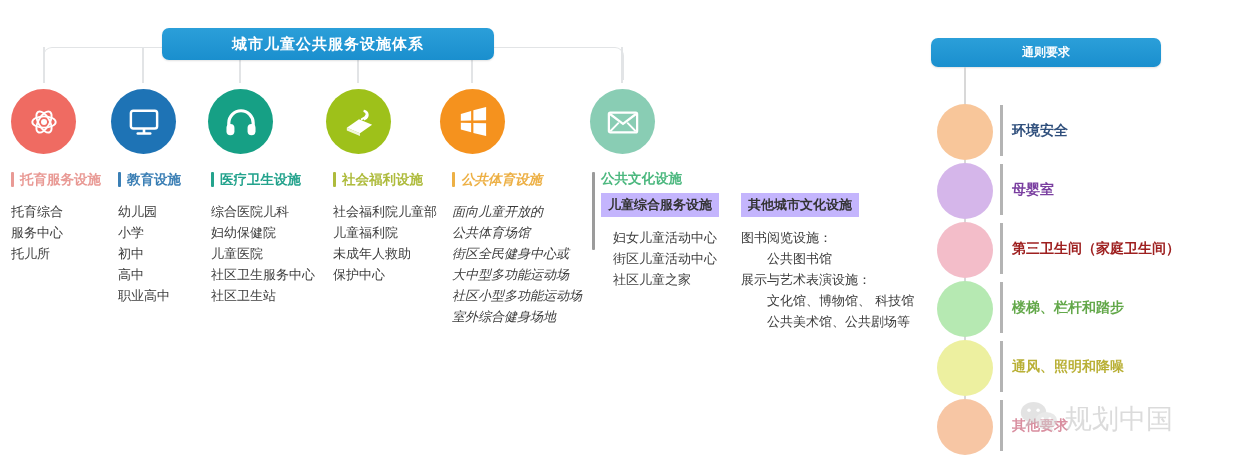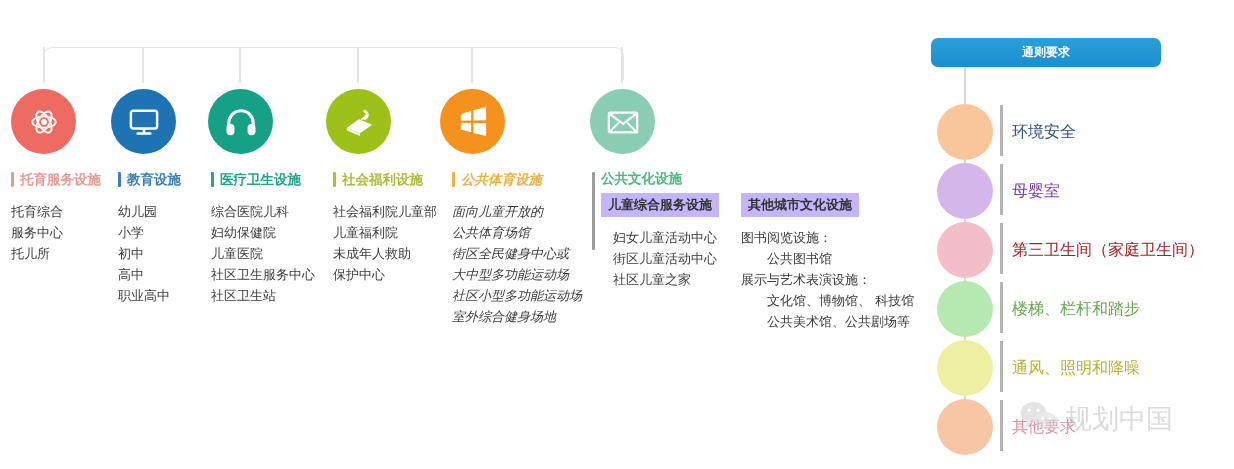--- a/index.html
+++ b/index.html
@@ -64,21 +64,21 @@
   #right-panel{position:absolute;}
   .rp-pill{
     position:absolute;background:linear-gradient(180deg,#2b9fd9 0%,#1a8fce 100%);
     border-radius:7px;color:#fff;font-weight:bold;
     display:flex;align-items:center;justify-content:center;
     box-shadow:0 1px 2px rgba(0,0,0,.12);
   }
   .rp-spine{position:absolute;width:2px;background:#d8d8d8;}
   .rp-dot{position:absolute;border-radius:50%;}
   .rp-tick{position:absolute;width:2.5px;background:#b4b4b4;}
-  .rp-label{position:absolute;font-size:16px;font-weight:normal;white-space:nowrap;}
+  .rp-label{position:absolute;font-size:14px;font-weight:bold;white-space:nowrap;}
 
   
   #watermark{position:absolute;display:flex;align-items:center;opacity:.5;pointer-events:none;}
   #watermark .wm-text{
     font-size:27px;color:#b9b9b9;font-weight:normal;margin-left:6px;
     font-family:"DejaVu Sans","Liberation Sans",sans-serif;
   }
 </style>
 </head>
 <body>
@@ -86,20 +86,23 @@
 <div id="root">
 
   <div class="bracket" style="left:43px;top:47px;width:579px;height:32px;border-radius:9px 9px 0 0;"></div>
   <div class="vstem" style="left:142px;top:47px;height:36px;"></div>
   <div class="vstem" style="left:239px;top:47px;height:36px;"></div>
   <div class="vstem" style="left:357px;top:47px;height:36px;"></div>
   <div class="vstem" style="left:471px;top:47px;height:36px;"></div>
   <div class="vstem" style="left:43px;top:47px;height:36px;"></div>
   <div class="vstem" style="left:621px;top:47px;height:36px;"></div>
 
+  <div class="title-pill" style="left:162px;top:28px;width:332px;height:32px;font-size:15px;">
+    <span>城市儿童公共服务设施体系</span>
+  </div>
 
   <div class="cat-circle" style="left:11px;top:89px;width:65px;height:65px;background:#ef6b62;">
     <span>
       <svg width="30" height="30" viewBox="0 0 32 32">
         <g fill="none" stroke="#ffffff" stroke-width="2">
           <ellipse cx="16" cy="16" rx="12.5" ry="6"></ellipse>
           <ellipse cx="16" cy="16" rx="12.5" ry="6" transform="rotate(60 16 16)"></ellipse>
           <ellipse cx="16" cy="16" rx="12.5" ry="6" transform="rotate(120 16 16)"></ellipse>
         </g>
         <circle cx="16" cy="16" r="3.2" fill="#ffffff"></circle>

